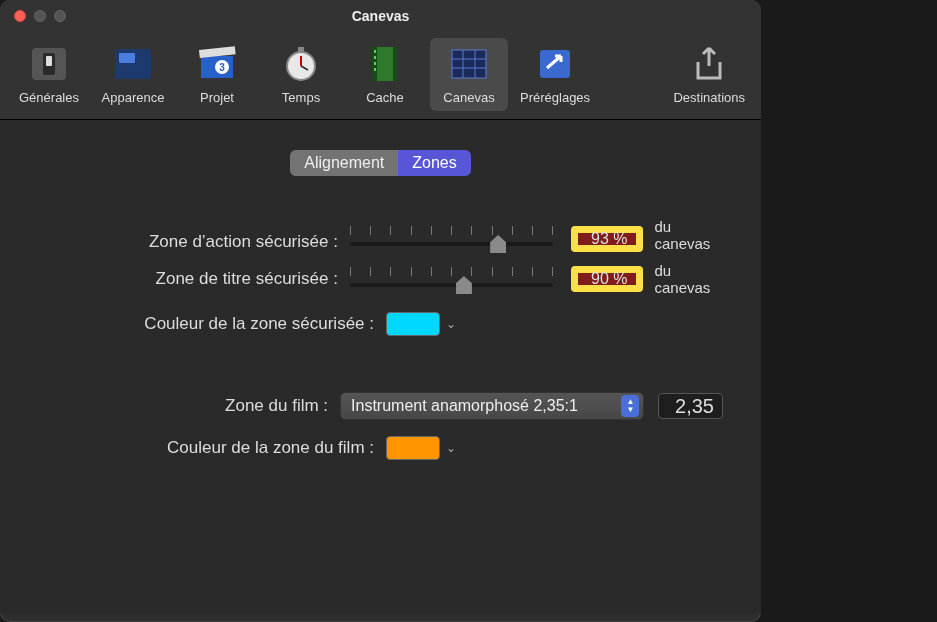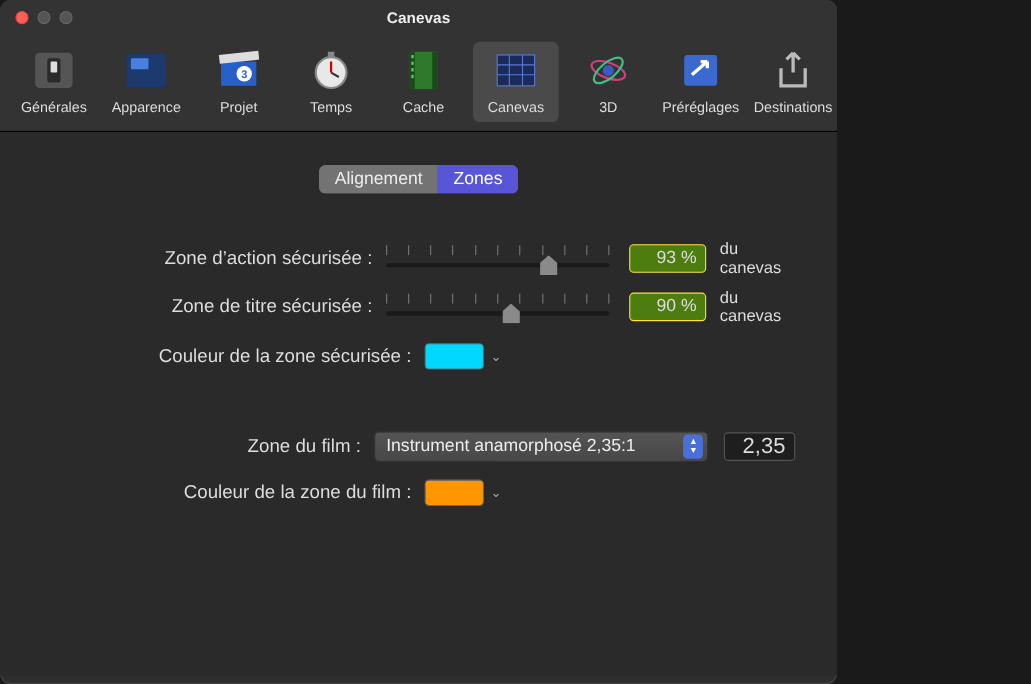--- a/index.html
+++ b/index.html
@@ -25,28 +25,28 @@
     .tab:last-child { margin-left: auto; }
 
     .content { padding: 30px 28px; background: #2a2a2a; height: calc(622px - 32px - 96px); }
     .seg-wrap { display: flex; justify-content: center; margin-bottom: 42px; }
     .seg { display: flex; border-radius: 6px; overflow: hidden; box-shadow: inset 0 0 0 1px #555; }
     .seg-btn { padding: 4px 14px; font-size: 16px; background: #737373; color: #eee; }
     .seg-btn.active { background: #5856d6; color: #fff; }
 
     .form { padding: 0 10px; }
     .row { display: flex; align-items: center; margin-bottom: 16px; }
-    .row.tight { margin-bottom: 10px; }
+    .row.tight { margin-bottom: 10px; align-items: flex-end; }
     .lbl { width: 348px; text-align: right; padding-right: 12px; font-size: 17px; color: #ddd; }
     .slider-wrap { width: 228px; position: relative; height: 28px; }
     .ticks { position: absolute; top: 2px; left: 0; right: 0; display: flex; justify-content: space-between; }
     .tick { width: 1px; height: 9px; background: #777; }
     .track { position: absolute; top: 18px; left: 0; right: 0; height: 4px; background: #1a1a1a; border-radius: 2px; }
     .thumb { position: absolute; top: 11px; width: 16px; height: 18px; background: #8a8a8a; clip-path: polygon(50% 0, 100% 40%, 100% 100%, 0 100%, 0 40%); transform: translateX(-50%); }
-    .valbox { margin-left: 18px; width: 76px; height: 26px; background: #4d7c0f; border: 1px solid #fde047; border-radius: 4px; display: flex; align-items: center; justify-content: flex-end; padding: 0 8px; font-size: 16px; color: #ddd; }
+    .valbox { margin-left: 18px; width: 76px; height: 26px; background: #7f1d1d; border: 7px solid #fde047; border-radius: 4px; display: flex; align-items: center; justify-content: flex-end; padding: 0 8px; font-size: 16px; color: #ddd; }
     .suffix { margin-left: 12px; font-size: 15px; color: #ddd; }
     .colorwell { display: flex; align-items: center; }
     .swatch { width: 54px; height: 24px; border-radius: 4px; border: 1px solid #666; }
     .chev { margin-left: 6px; color: #aaa; font-size: 12px; }
 
     .select { display: flex; align-items: center; width: 350px; height: 28px; background: linear-gradient(#555,#474747); border: 1px solid #333; border-radius: 5px; padding: 0 4px 0 10px; font-size: 16px; color: #eee; }
     .select-arrows { margin-left: auto; width: 18px; height: 22px; background: #4a6fd8; border-radius: 4px; display: flex; flex-direction: column; align-items: center; justify-content: center; color: #fff; font-size: 8px; line-height: 8px; }
     .numbox { margin-left: 14px; width: 72px; height: 26px; background: #1e1e1e; border: 1px solid #555; border-radius: 4px; display: flex; align-items: center; justify-content: flex-end; padding: 0 8px; font-size: 20px; color: #ddd; }
 
     .spacer { height: 40px; }
@@ -129,30 +129,20 @@
             <line x1="4" y1="24" x2="38" y2="24" stroke="#5a7ad0"></line>
             <line x1="15" y1="6" x2="15" y2="34" stroke="#5a7ad0"></line>
             <line x1="27" y1="6" x2="27" y2="34" stroke="#5a7ad0"></line>
           </svg>
       </div>
       <div class="tab-label">Canevas</div>
     </div>
     <div class="tab">
       <div class="tab-icon">
         <svg width="42" height="40" viewBox="0 0 42 40">
-            <ellipse cx="21" cy="20" rx="16" ry="7" fill="none" stroke="#d04080" stroke-width="2" transform="rotate(20 21 20)"></ellipse>
-            <ellipse cx="21" cy="20" rx="16" ry="7" fill="none" stroke="#40c080" stroke-width="2" transform="rotate(-40 21 20)"></ellipse>
-            <circle cx="21" cy="20" r="5" fill="#3a5acc"></circle>
-          </svg>
-      </div>
-      <div class="tab-label">3D</div>
-    </div>
-    <div class="tab">
-      <div class="tab-icon">
-        <svg width="42" height="40" viewBox="0 0 42 40">
             <rect x="6" y="6" width="30" height="28" rx="3" fill="#3a6ad0"></rect>
             <path d="M13 24 L27 12 M27 12 L21 12 M27 12 L27 18" stroke="#fff" stroke-width="3" fill="none"></path>
           </svg>
       </div>
       <div class="tab-label">Préréglages</div>
     </div>
     <div class="tab">
       <div class="tab-icon">
         <svg width="42" height="40" viewBox="0 0 42 40">
             <path d="M21 4 L21 22 M21 4 L15 10 M21 4 L27 10" stroke="#bbb" stroke-width="3" fill="none"></path>

